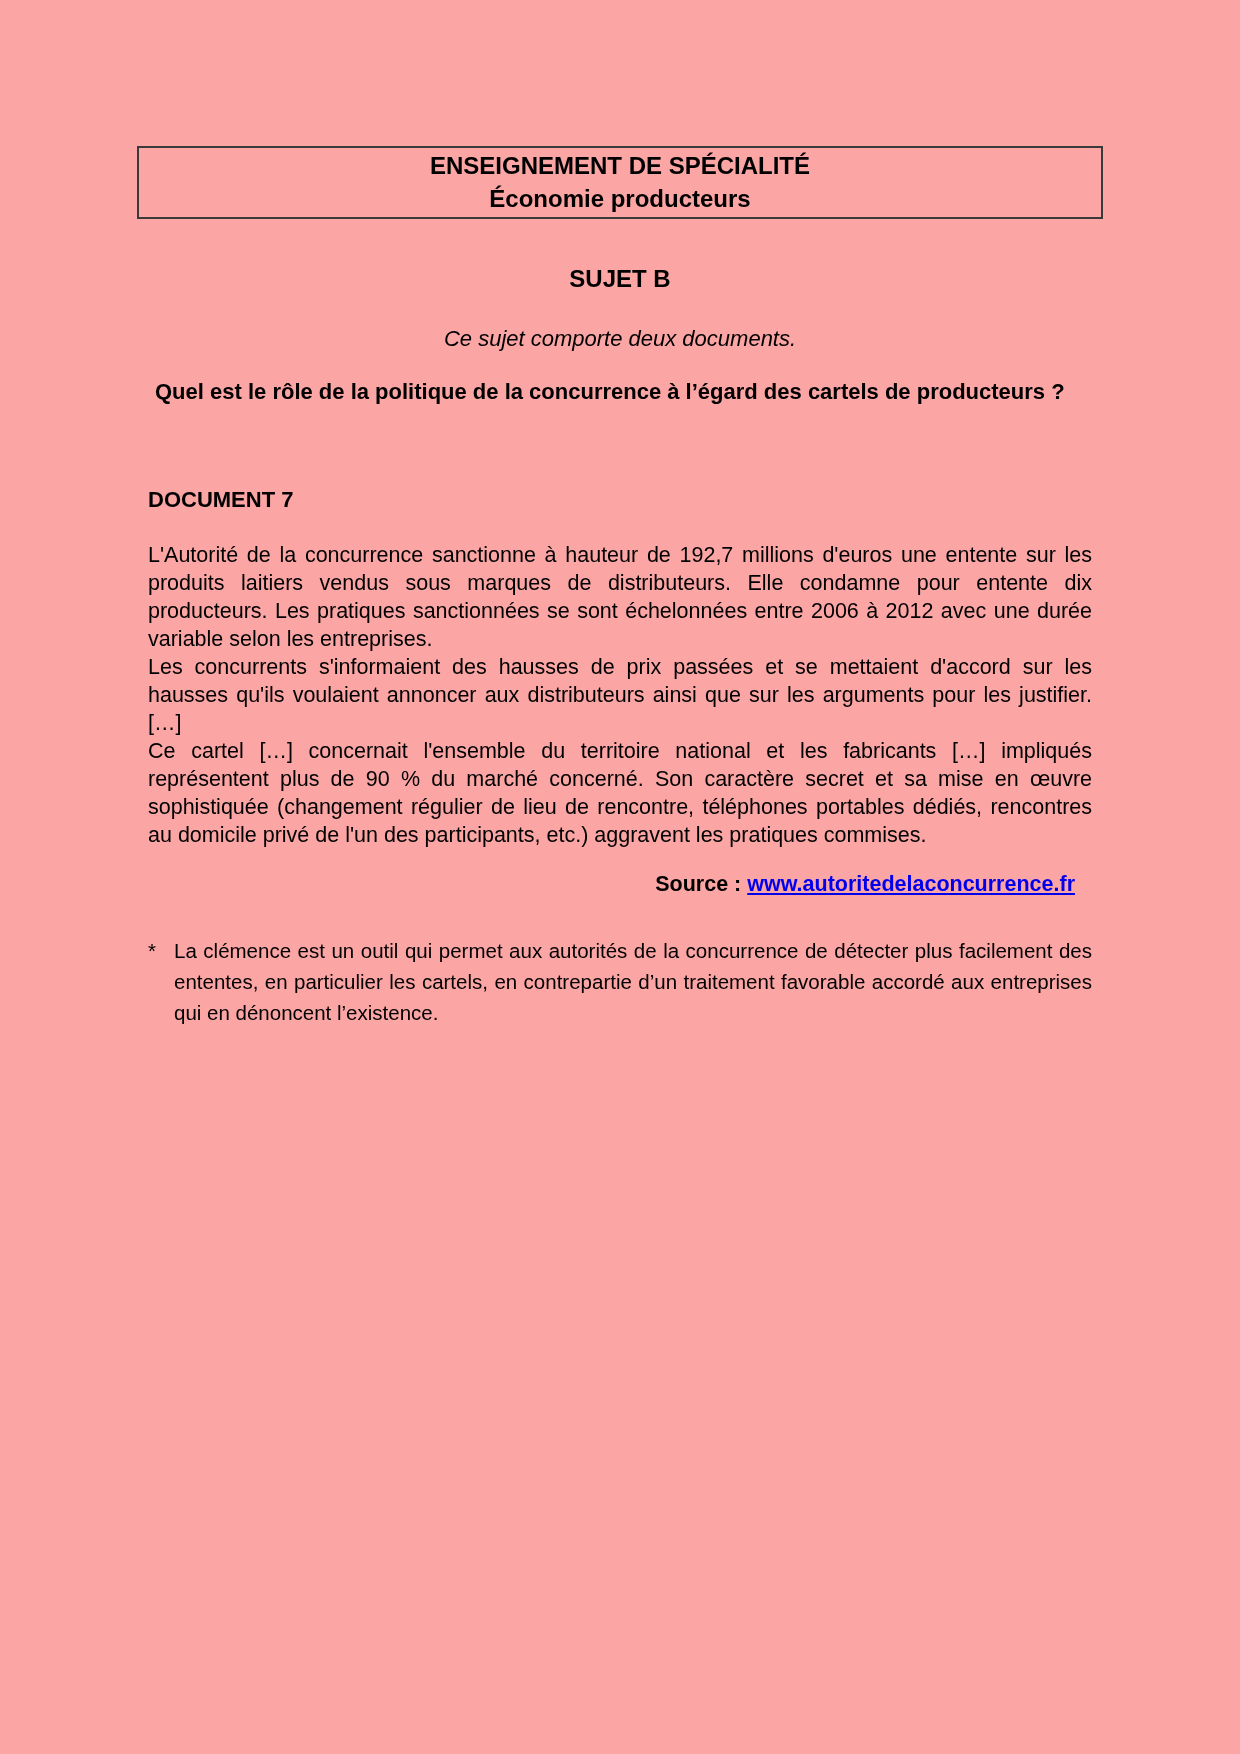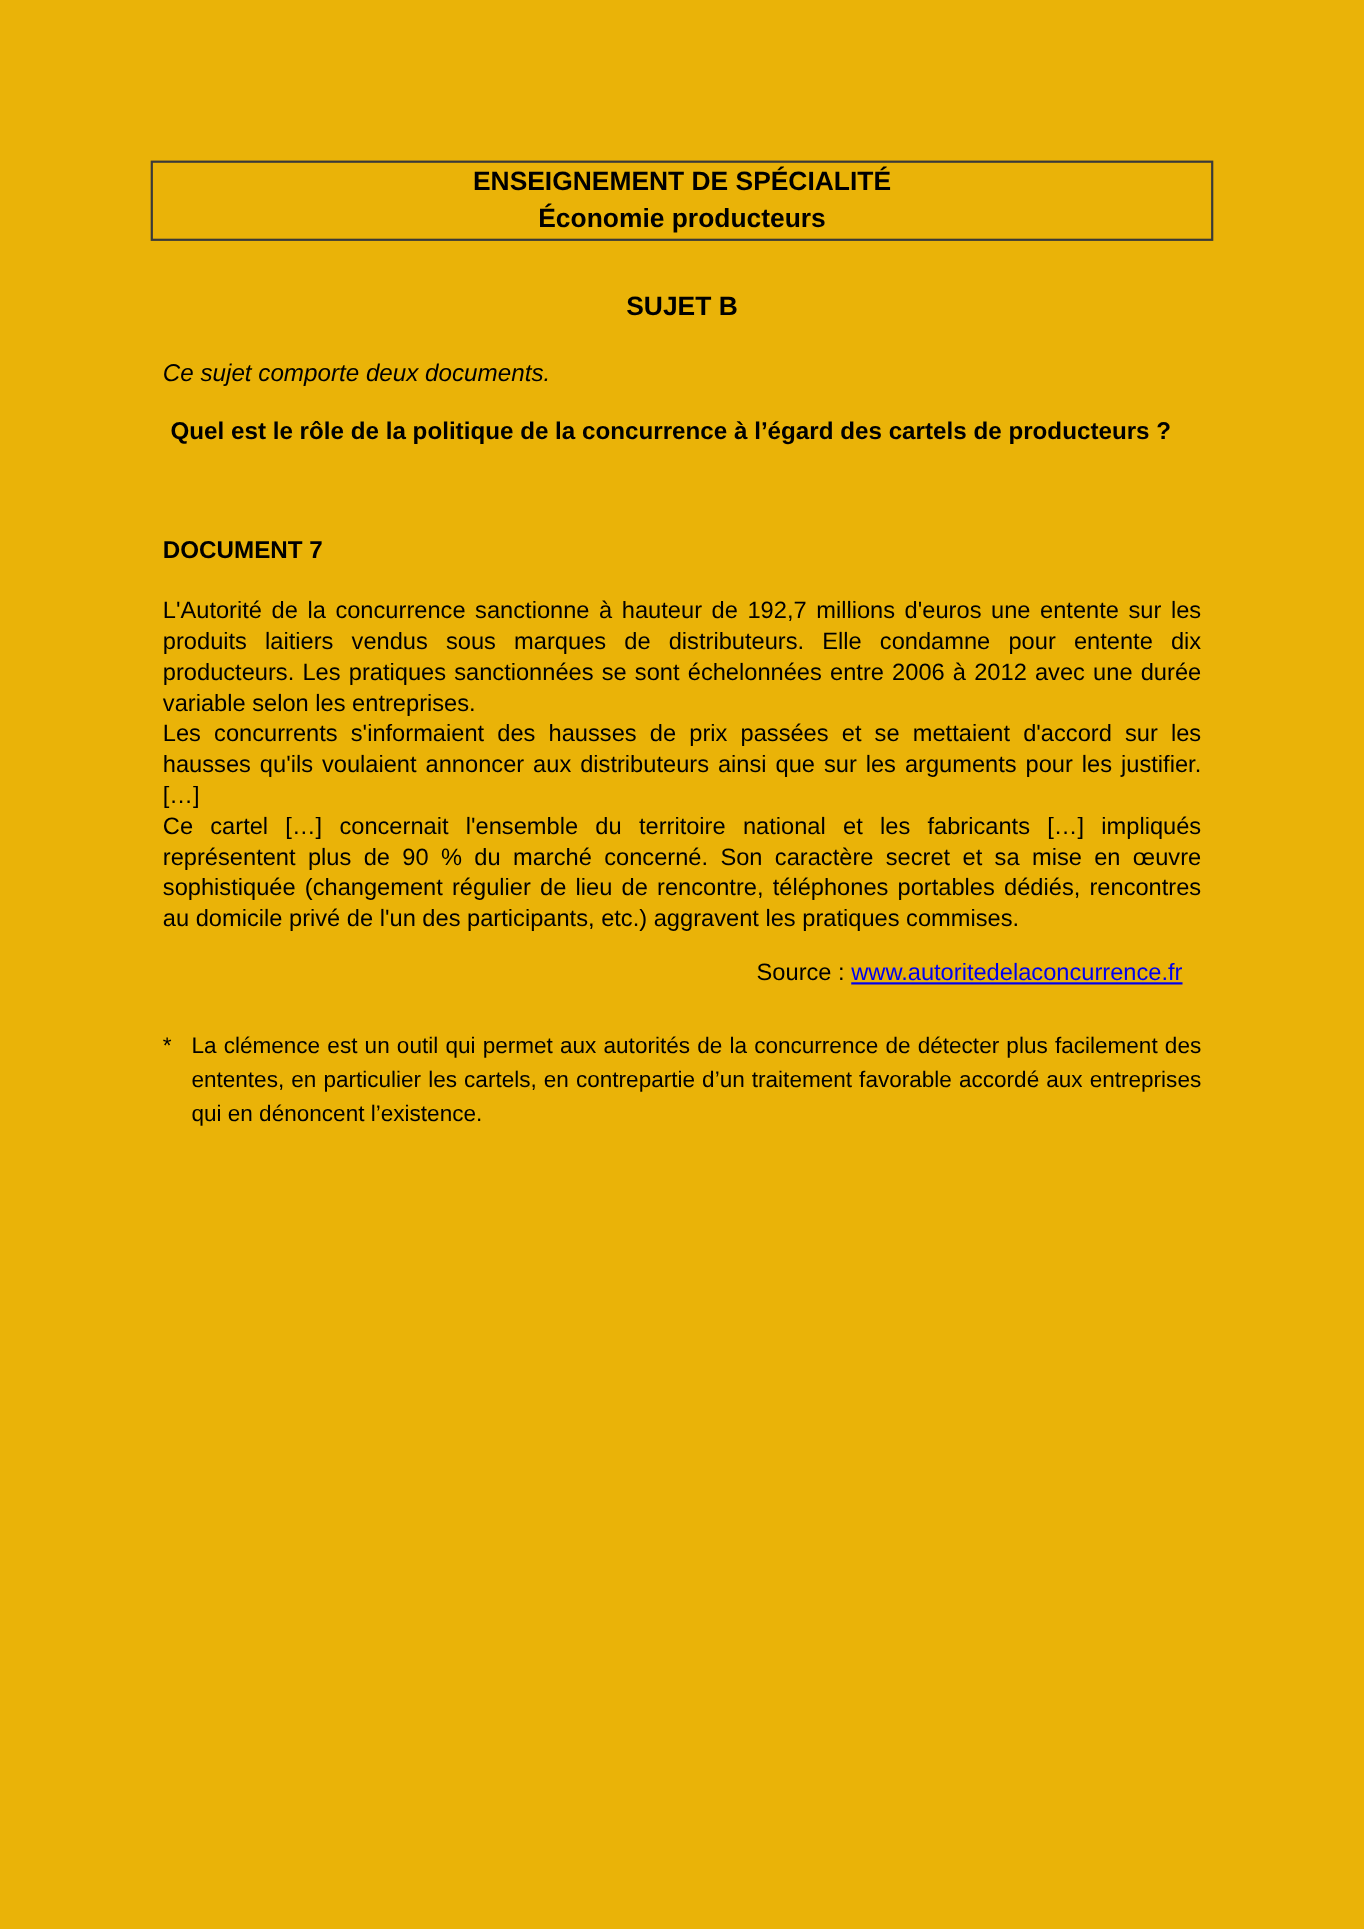--- a/index.html
+++ b/index.html
@@ -4,21 +4,21 @@
 <style>
   html, body {
     margin: 0;
     padding: 0;
     background: #ffffff;
   }
   .page {
     position: relative;
     width: 1240px;
     height: 1754px;
-    background: #eab308;
+    background: #fca5a5;
     font-family: "Liberation Sans", sans-serif;
     color: #000000;
     overflow: hidden;
   }
   .content {
     padding: 0 148px;
   }
   .header-box {
     margin: 146px -11px 0 -11px;
     border: 2px solid #3a3a3a;
@@ -30,20 +30,21 @@
   }
   .subject-title {
     margin-top: 46px;
     text-align: center;
     font-weight: bold;
     font-size: 24px;
     line-height: 28px;
   }
   .notice {
     margin-top: 33px;
+    text-align: center;
     font-style: italic;
     font-size: 22px;
     line-height: 26px;
   }
   .question {
     margin: 25px auto 0 auto;
     text-align: left;
     font-weight: bold;
     font-size: 22px;
     line-height: 30px;
@@ -64,20 +65,21 @@
     line-height: 28px;
     text-align: justify;
     white-space: pre-line;
   }
   .source-row {
     margin-top: 21px;
     text-align: right;
     padding-right: 17px;
     font-size: 21.5px;
     line-height: 28px;
+    font-weight: bold;
   }
   .source-link {
     color: #0000ee;
     text-decoration: underline;
     cursor: pointer;
   }
   .footnote {
     position: relative;
     margin-top: 37px;
     padding-left: 26px;

